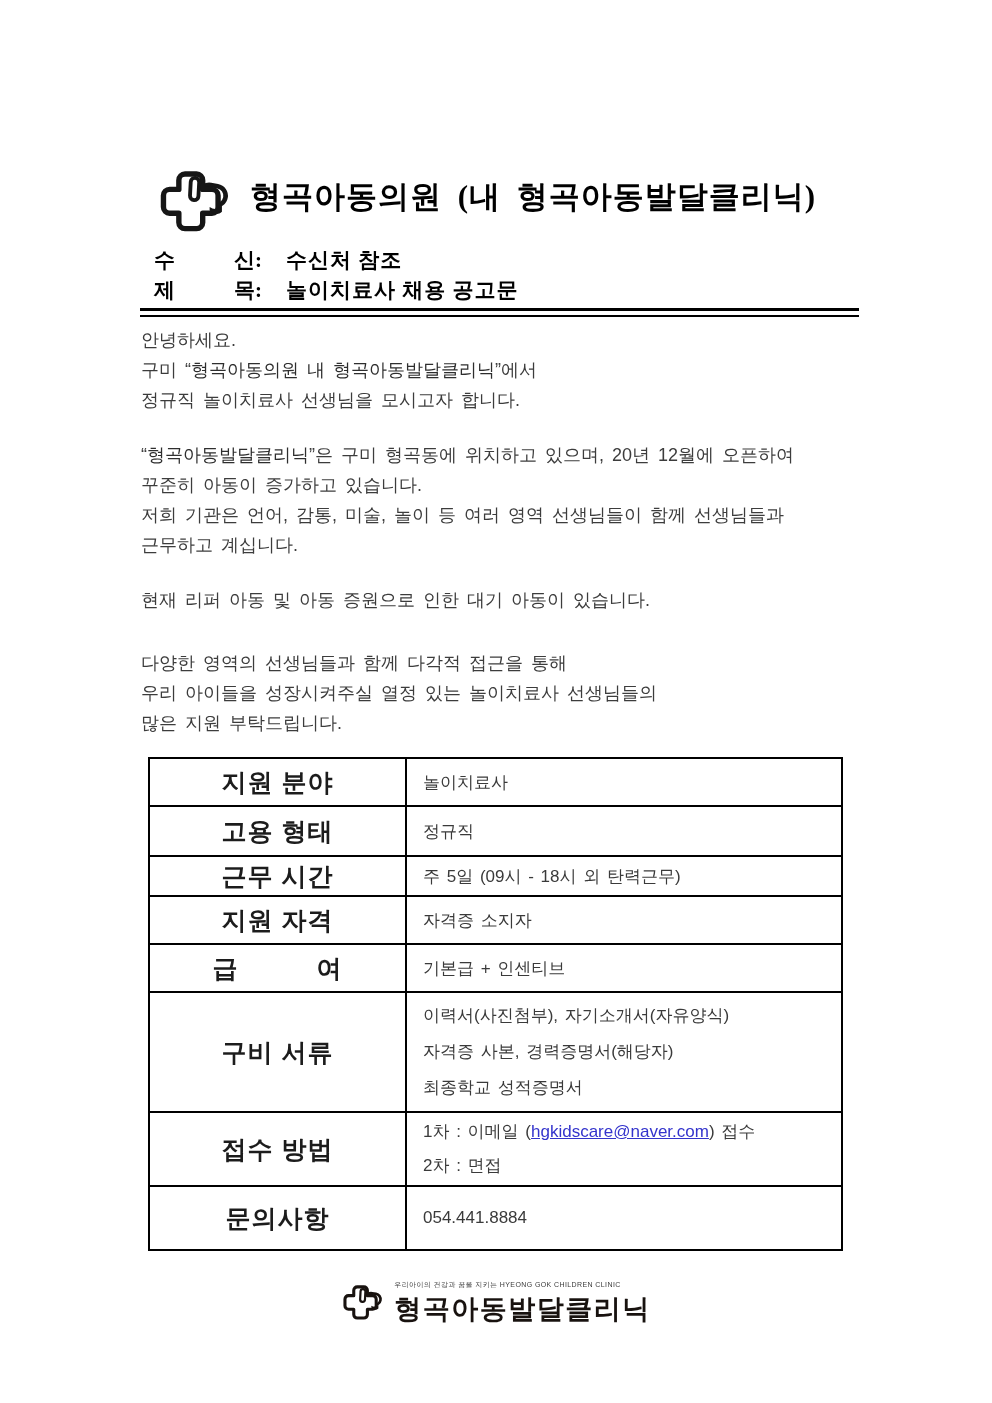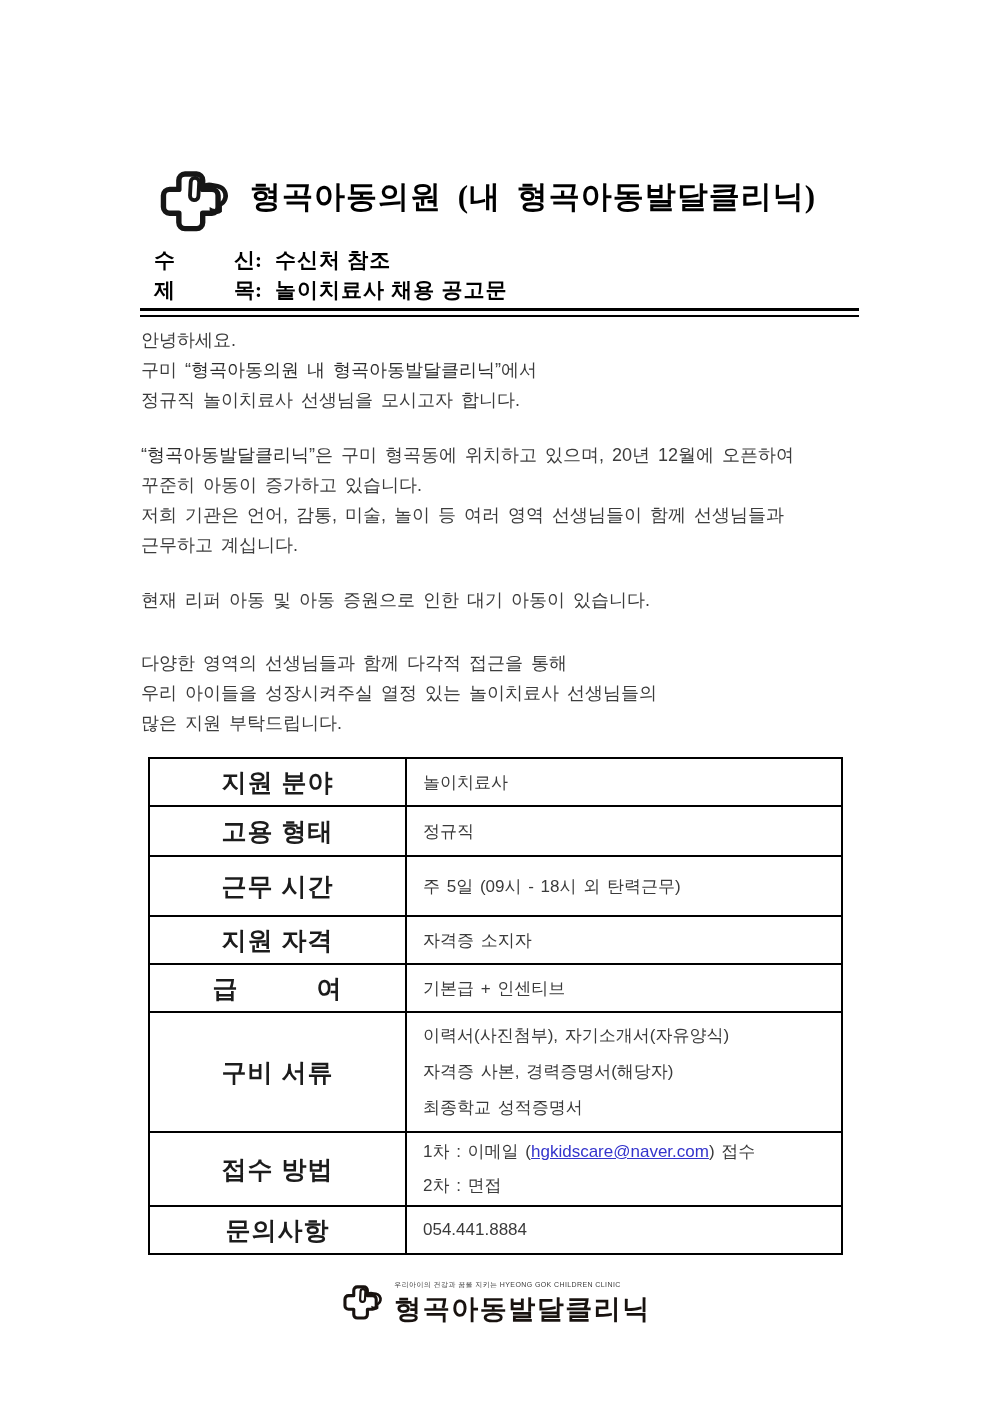--- a/index.html
+++ b/index.html
@@ -15,21 +15,21 @@
     position:absolute; left:250px; top:176px;
     font-family:"Liberation Serif","DejaVu Serif",serif;
     font-size:31px; font-weight:bold; color:#000;
     letter-spacing:1px; word-spacing:7px; white-space:nowrap;
   }
   .addr-block { position:absolute; left:154px; top:246px;
     font-family:"Liberation Serif","DejaVu Serif",serif;
     font-size:21px; font-weight:bold; color:#000; }
   .addr-line { display:flex; align-items:baseline; height:30px; }
   .addr-label { display:inline-flex; justify-content:space-between; width:108px; }
-  .addr-value { margin-left:13px; letter-spacing:1px; }
+  .addr-value { margin-left:24px; letter-spacing:1px; }
   .double-rule {
     position:absolute; left:140px; top:308px; width:719px; height:9px;
     border-top:3px solid #000; border-bottom:2px solid #000;
   }
   
   .letter { position:absolute; left:141px; top:325px; width:740px;
     font-size:18px; line-height:30px; color:#3c3c3c; word-spacing:3px; }
   .letter .para { margin:0; }
   .para-about  { margin-top:25px !important; }
   .para-status { margin-top:25px !important; }
@@ -41,24 +41,24 @@
     border-collapse:collapse; table-layout:fixed;
   }
   .job-table td { border:2px solid #000; vertical-align:middle; }
   .job-table .c-label {
     width:257px; text-align:center; font-weight:bold; font-size:25px;
     color:#1c1c1c; letter-spacing:1px;
   }
   .job-table .c-value { padding-left:16px; font-size:17px; color:#3a3a3a; word-spacing:2px; }
   .r-std  { height:48px; }
   .r-h50  { height:50px;padding-left:38px; }
-  .r-h52  { height:60px; }
+  .r-h52  { height:40px; }
   .r-docs { height:120px; }
   .r-apply{ height:74px; }
-  .r-ask  { height:48px; }
+  .r-ask  { height:64px; }
   .ml { line-height:36px; }
   .ml2 { line-height:34px; }
   .email-link { color:#3333cc; text-decoration:underline; cursor:pointer; }
   
   .footer-logo {
     position:absolute; left:0; top:1280px; width:992px;
     display:flex; justify-content:center; align-items:center; gap:9px;
   }
   .footer-icon { width:44px; height:46px; }
   .footer-text { display:flex; flex-direction:column; }

